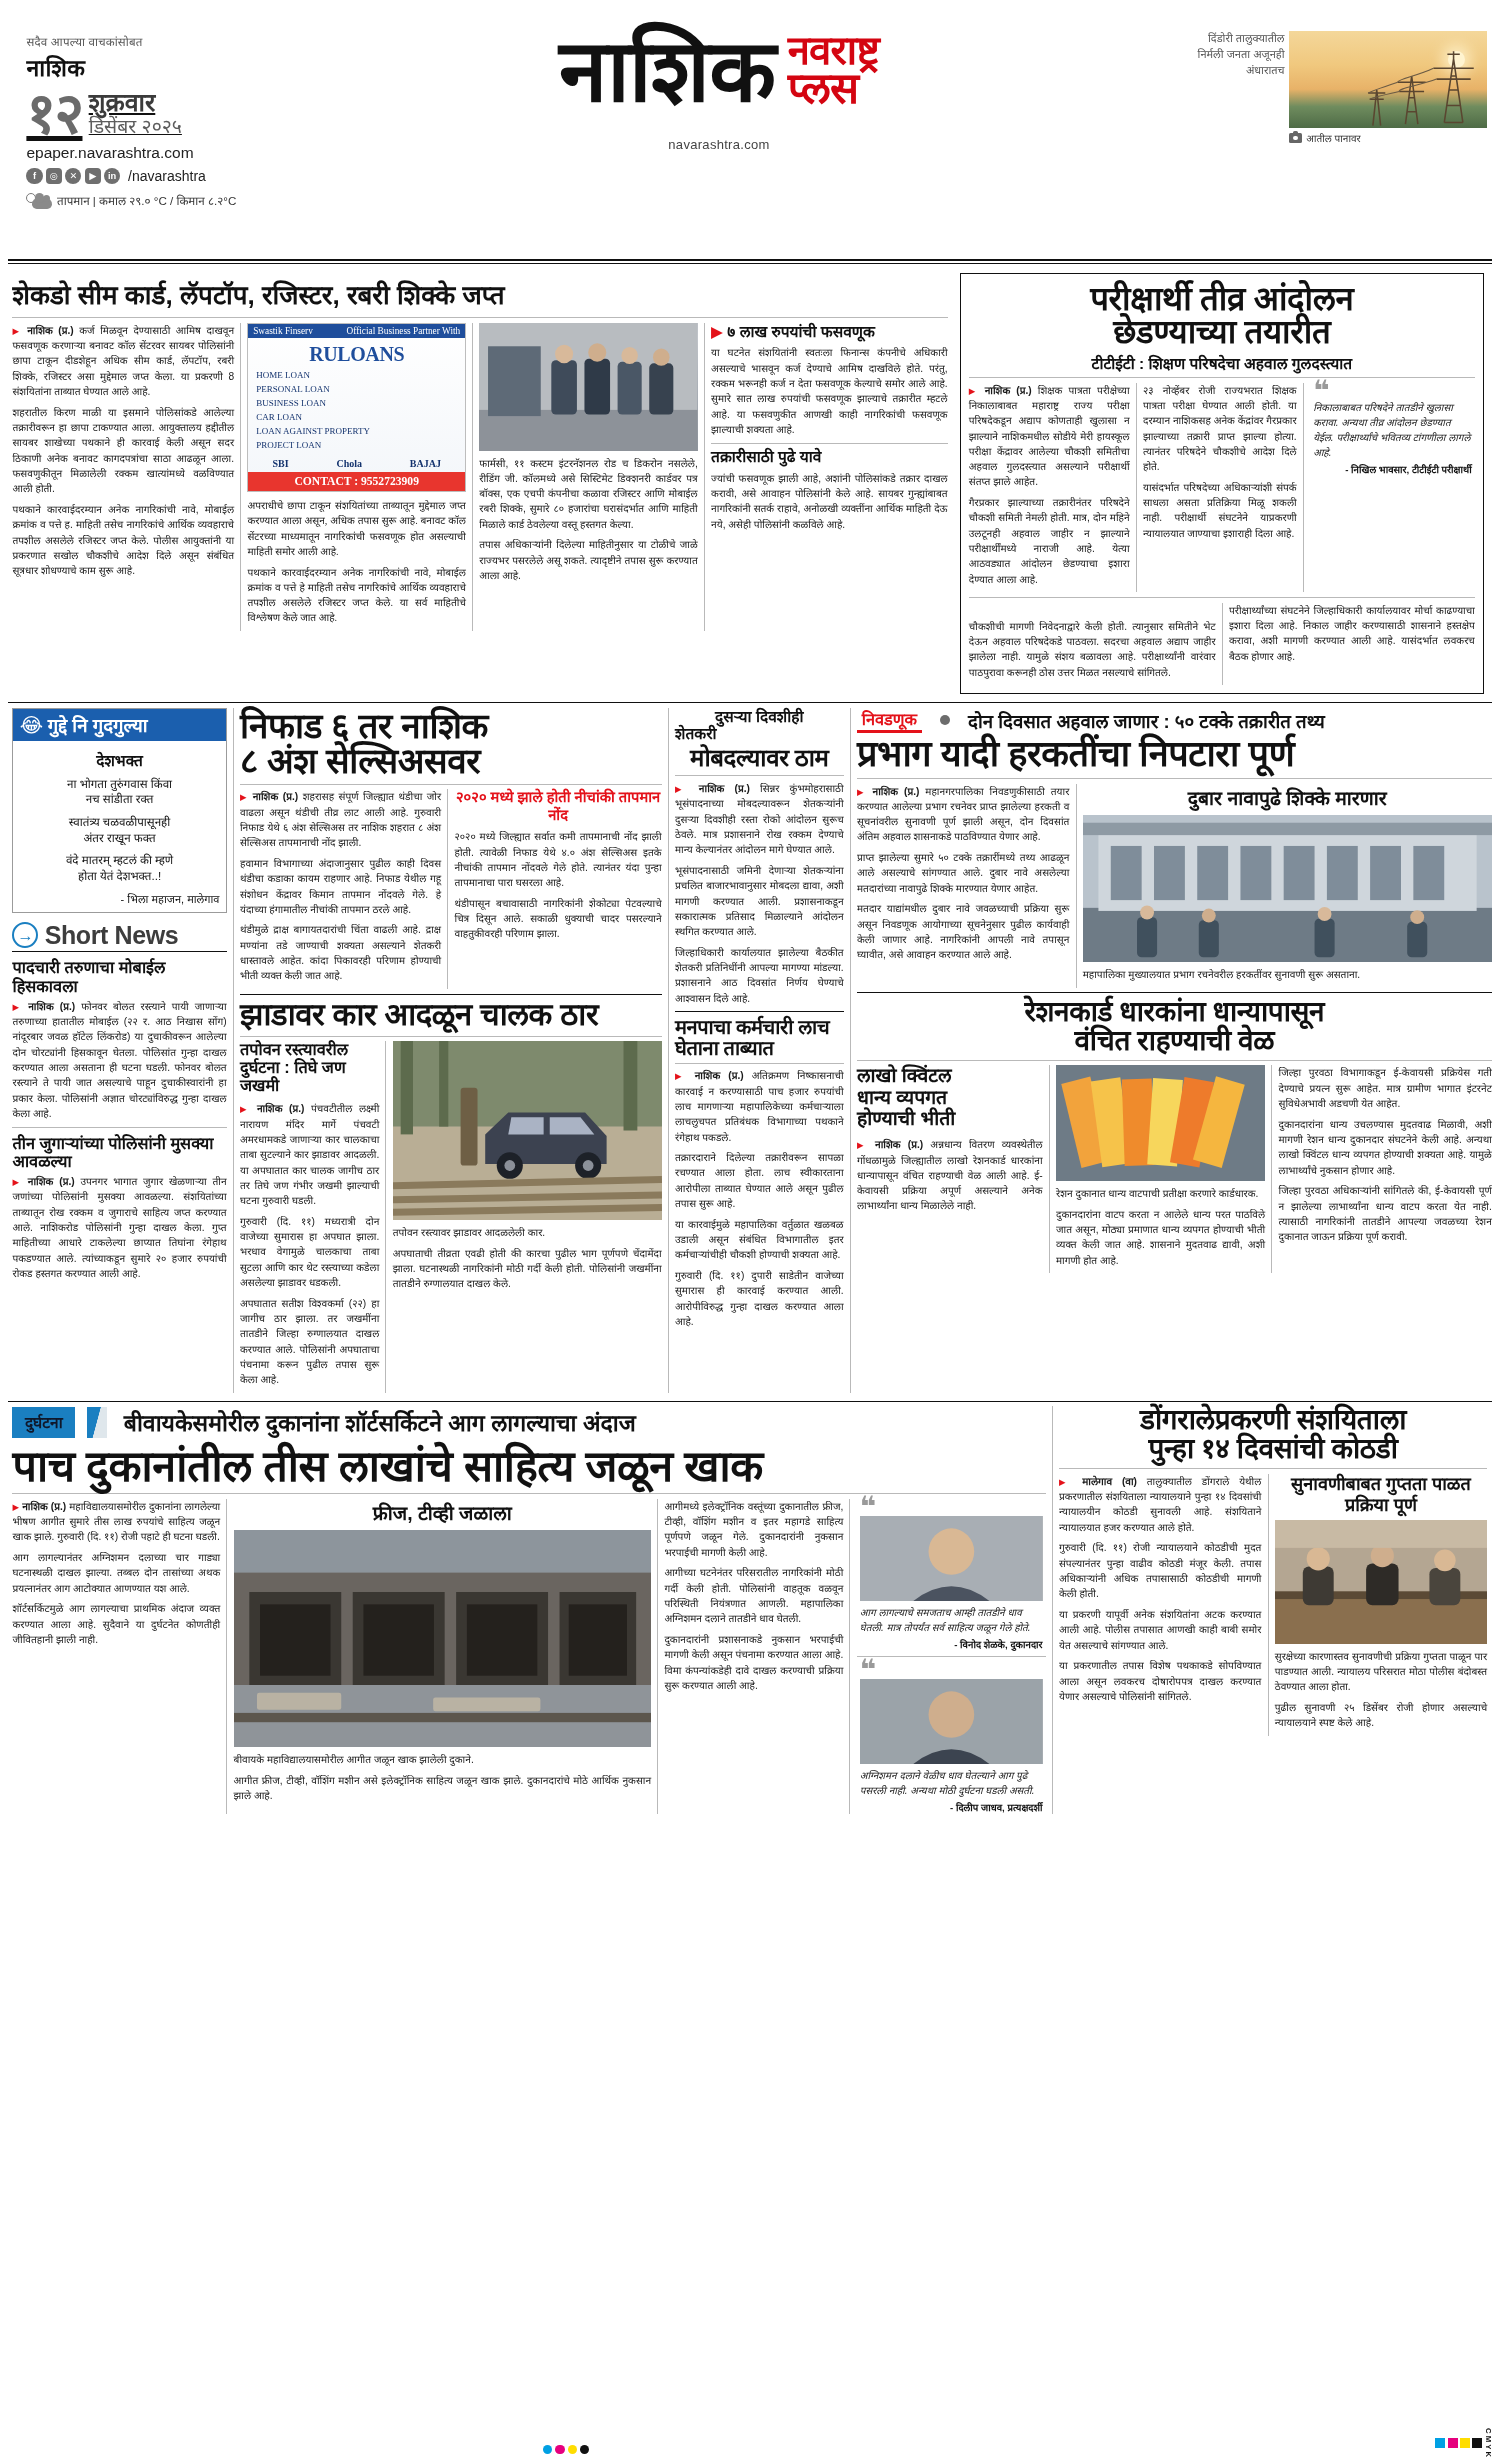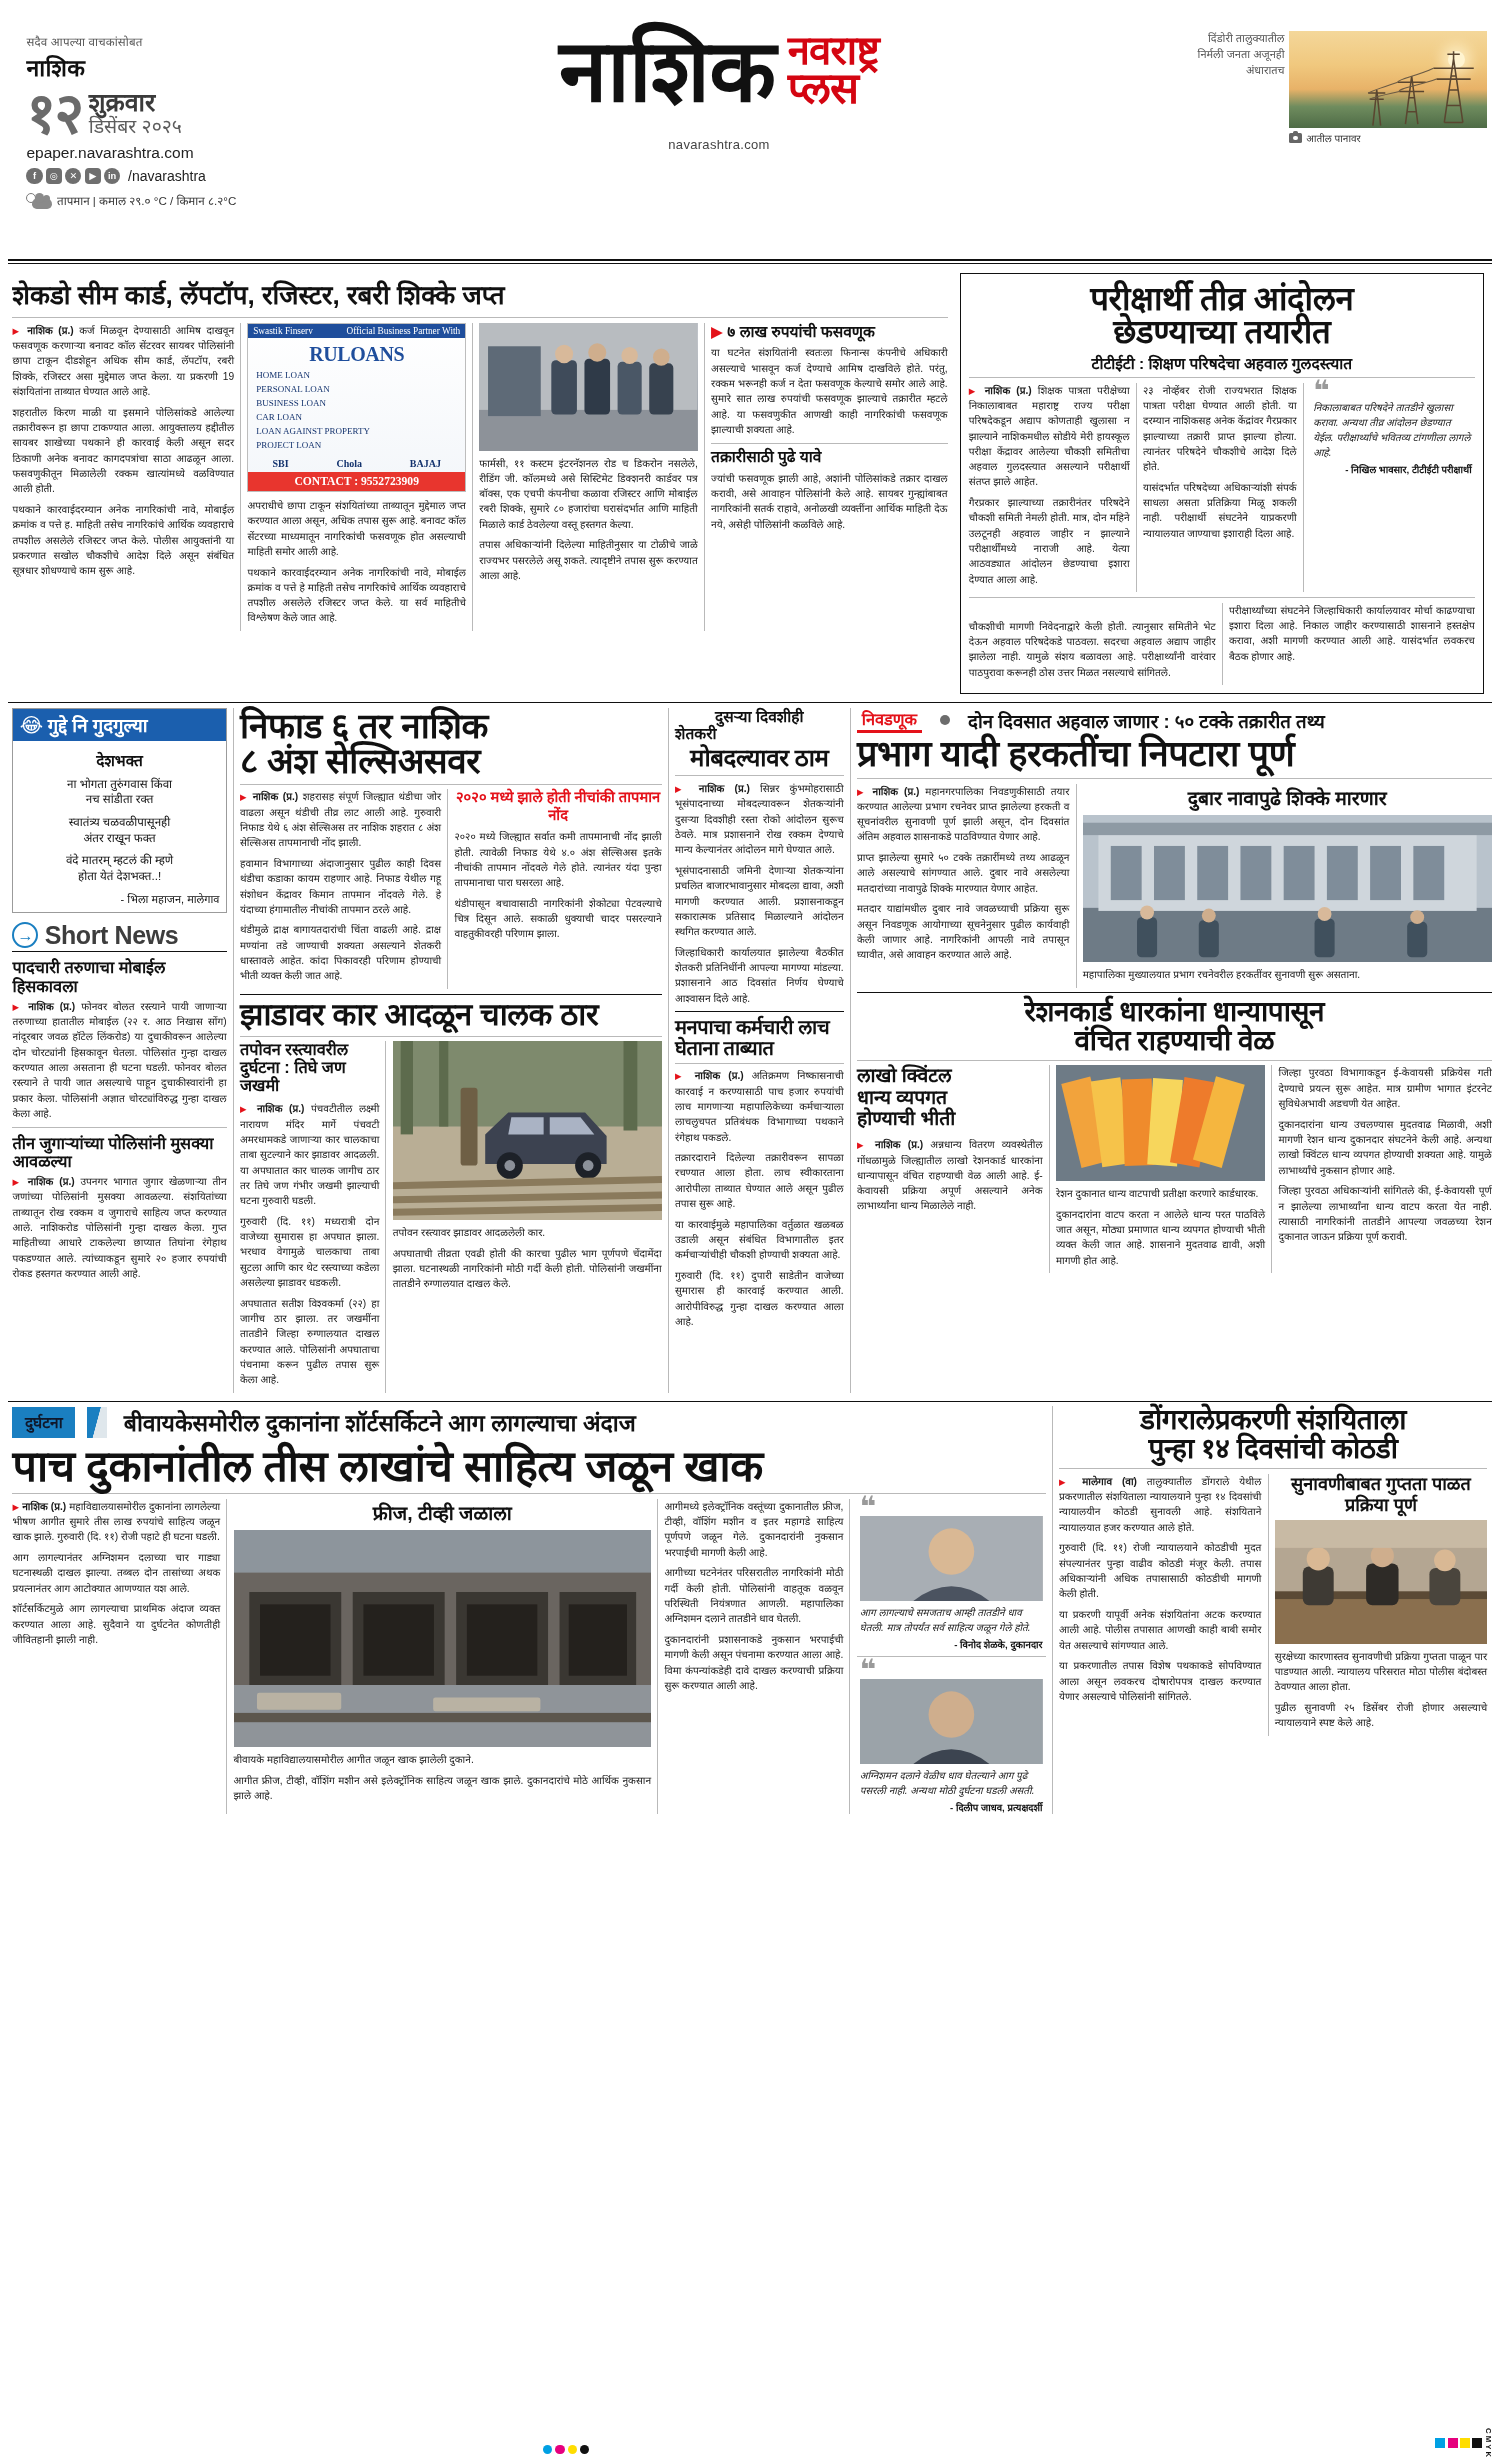--- a/index.html
+++ b/index.html
@@ -11,21 +11,21 @@
   }
   body { width: 1500px; height: 2462px; position: relative; overflow: hidden; }
 
   .page { width: 1500px; height: 2462px; position: relative; padding: 0 7.8px; }
 
   
   .masthead { display: flex; align-items: flex-start; height: 256px; padding-top: 11px; }
   .mh-left { width: 233px; padding-left: 18.6px; padding-top: 23px; }
   .mh-tagline { font-size: 11.6px; color: #555; letter-spacing: 0.2px; }
   .mh-city { font-size: 23px; font-weight: bold; letter-spacing: 0.4px; margin-top: 1.6px; }
-  .mh-daterow { display: flex; align-items: flex-start; margin-top: 4.7px; }
+  .mh-daterow { display: flex; align-items: flex-start; margin-top: 4.7px; text-decoration: underline; }
   .mh-day { font-size: 57px; font-weight: bold; color: #6b6b6b; line-height: .92; letter-spacing: -1.6px;}
   .mh-dw { margin-left: 6.2px; padding-top: 3.1px; }
   .mh-weekday { font-size: 25px; font-weight: bold; color: #3b3b3b; line-height: 1; }
   .mh-date { font-size: 19.4px; color: #5d5d5d; line-height: 1.15; }
   .mh-epaper { font-size: 15.5px; color: #222; margin-top: 4.7px; }
   .mh-social { display: flex; align-items: center; gap: 3.1px; margin-top: 5.4px; }
   .sico { width: 16.3px; height: 16.3px; border-radius: 50%; background: #6f6f6f; color: #fff;
           font-size: 9.3px; line-height: 16.3px; text-align: center; font-weight: bold; display:inline-block;}
   .sico.sq { border-radius: 3.9px; }
   .mh-handle { font-size: 14px; color: #222; margin-left: 4.7px; }
@@ -207,21 +207,21 @@
   <div class="rule-thin"></div>
 
   <div class="cols" style="margin-top:9.3px;">
 
     <div class="col" style="width:946px; padding-left:4.7px;">
       <div class="sub" style="font-size:26px; margin-top:7.8px;">शेकडो सीम कार्ड, लॅपटॉप, रजिस्टर, रबरी शिक्के जप्त</div>
       <div class="hline" style="margin-top:7.8px;"></div>
 
       <div class="cols">
         <div class="col" style="width:229px; padding-left:0;">
-          <p class="body"><span class="arrow">▶</span> <span class="dateline">नाशिक (प्र.)</span> <span>कर्ज मिळवून देण्यासाठी आमिष दाखवून फसवणूक करणाऱ्या बनावट कॉल सेंटरवर सायबर पोलिसांनी छापा टाकून दीडशेहून अधिक सीम कार्ड, लॅपटॉप, रबरी शिक्के, रजिस्टर असा मुद्देमाल जप्त केला. या प्रकरणी 19 संशयितांना ताब्यात घेण्यात आले आहे.</span></p>
+          <p class="body"><span class="arrow">▶</span> <span class="dateline">नाशिक (प्र.)</span> <span>कर्ज मिळवून देण्यासाठी आमिष दाखवून फसवणूक करणाऱ्या बनावट कॉल सेंटरवर सायबर पोलिसांनी छापा टाकून दीडशेहून अधिक सीम कार्ड, लॅपटॉप, रबरी शिक्के, रजिस्टर असा मुद्देमाल जप्त केला. या प्रकरणी 8 संशयितांना ताब्यात घेण्यात आले आहे.</span></p>
           <p class="body">शहरातील किरण माळी या इसमाने पोलिसांकडे आलेल्या तक्रारीवरून हा छापा टाकण्यात आला. आयुक्तालय हद्दीतील सायबर शाखेच्या पथकाने ही कारवाई केली असून सदर ठिकाणी अनेक बनावट कागदपत्रांचा साठा आढळून आला. फसवणुकीतून मिळालेली रक्कम खात्यांमध्ये वळविण्यात आली होती.</p>
           <p class="body">पथकाने कारवाईदरम्यान अनेक नागरिकांची नावे, मोबाईल क्रमांक व पत्ते ह. माहिती तसेच नागरिकांचे आर्थिक व्यवहाराचे तपशील असलेले रजिस्टर जप्त केले. पोलीस आयुक्तांनी या प्रकरणात सखोल चौकशीचे आदेश दिले असून संबंधित सूत्रधार शोधण्याचे काम सुरू आहे.</p>
         </div>
 
         <div class="col vline" style="width:233px;font-family:Liberation Serif, serif;">
           <div class="adbox">
             <div class="adhdr">
               <span>Swastik Finserv</span>
               <span>Official Business Partner With</span>
             </div>

